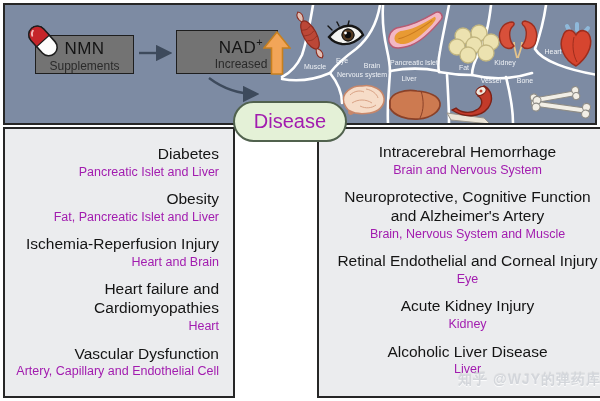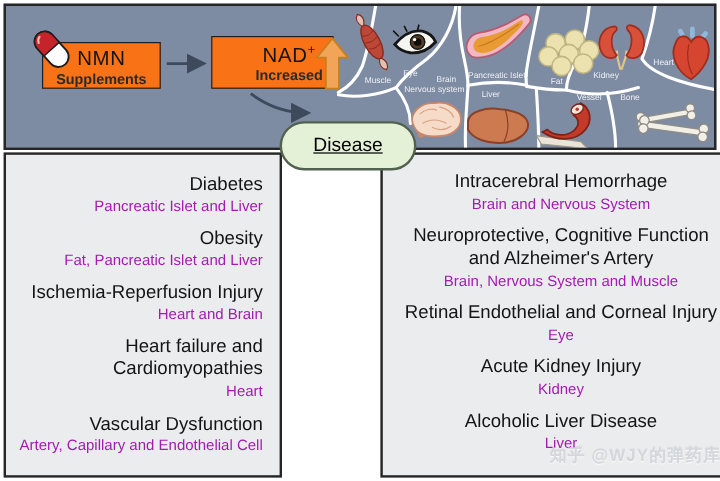--- a/index.html
+++ b/index.html
@@ -2,33 +2,33 @@
 <html><head>
 <meta charset="utf-8">
 <style>
   html,body{margin:0;padding:0;background:#fff;}
   .stage{position:relative;width:600px;height:401px;background:#ffffff;
          font-family:"Liberation Sans",sans-serif;overflow:hidden;}
   
   .top-panel{position:absolute;left:3px;top:3px;width:594px;height:122px;
              background:#7d8ba3;border:2px solid #262626;box-sizing:border-box;}
   .top-svg{position:absolute;left:0;top:0;z-index:1;}
-  .flow-box{position:absolute;background:#f97316;border:1.6px solid #1e1e1e;
+  .flow-box{position:absolute;background:#737373;border:1.6px solid #1e1e1e;
             box-sizing:border-box;text-align:center;color:#141414;z-index:2;}
   .nmn-box{left:30px;top:30px;width:99px;height:39px;padding-top:3px;}
   .nad-box{left:171px;top:25px;width:102px;height:44px;padding-top:5px;padding-left:28px;}
   .flow-box .big{font-size:17px;letter-spacing:.5px;line-height:1.15;}
-  .flow-box .small{font-size:12px;color:#2a2a2a;line-height:1.2;font-weight:bold;}
+  .flow-box .small{font-size:12px;color:#2a2a2a;line-height:1.2;}
   .pill-svg{position:absolute;left:16px;top:12px;z-index:3;}
   .up-arrow-svg{position:absolute;left:258px;top:26px;z-index:3;}
   
   .disease-bubble{position:absolute;left:233px;top:101px;width:114px;height:41px;
                   background:#e4f1d7;border:2px solid #51624e;border-radius:21px;
                   box-sizing:border-box;z-index:6;display:flex;align-items:center;
-                  justify-content:center;font-size:16px;color:#000000;text-decoration:underline;}
+                  justify-content:center;font-size:20px;color:#a21caf;}
   
   .panel{position:absolute;top:127px;height:271px;background:#ebecee;
          border:2px solid #262626;box-sizing:border-box;}
   .panel-left{left:3px;width:232px;text-align:right;padding:16px 14px 0 10px;}
   .panel-right{left:317px;width:295px;text-align:center;padding:14px 8px 0 14px;}
   .disease-item{margin-bottom:10px;}
   .disease-item .title{font-size:15.5px;line-height:1.22;color:#141414;}
   .disease-item .organs{font-size:12.5px;line-height:1.3;color:#a21caf;}
   .watermark{position:absolute;right:9px;bottom:7px;font-size:14px;letter-spacing:1px;
              color:#d3d6db;text-shadow:0 1px 1px rgba(255,255,255,.95),0 -1px 1px rgba(0,0,0,.07);

